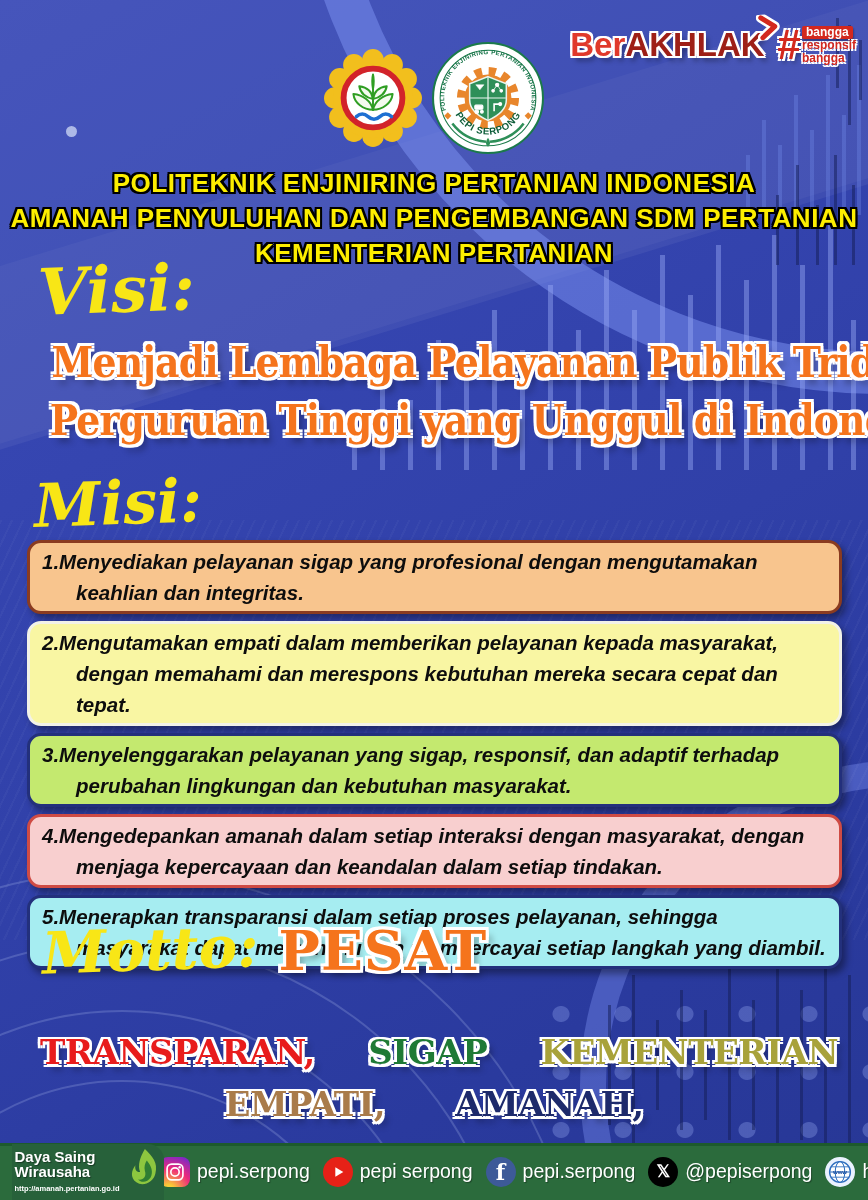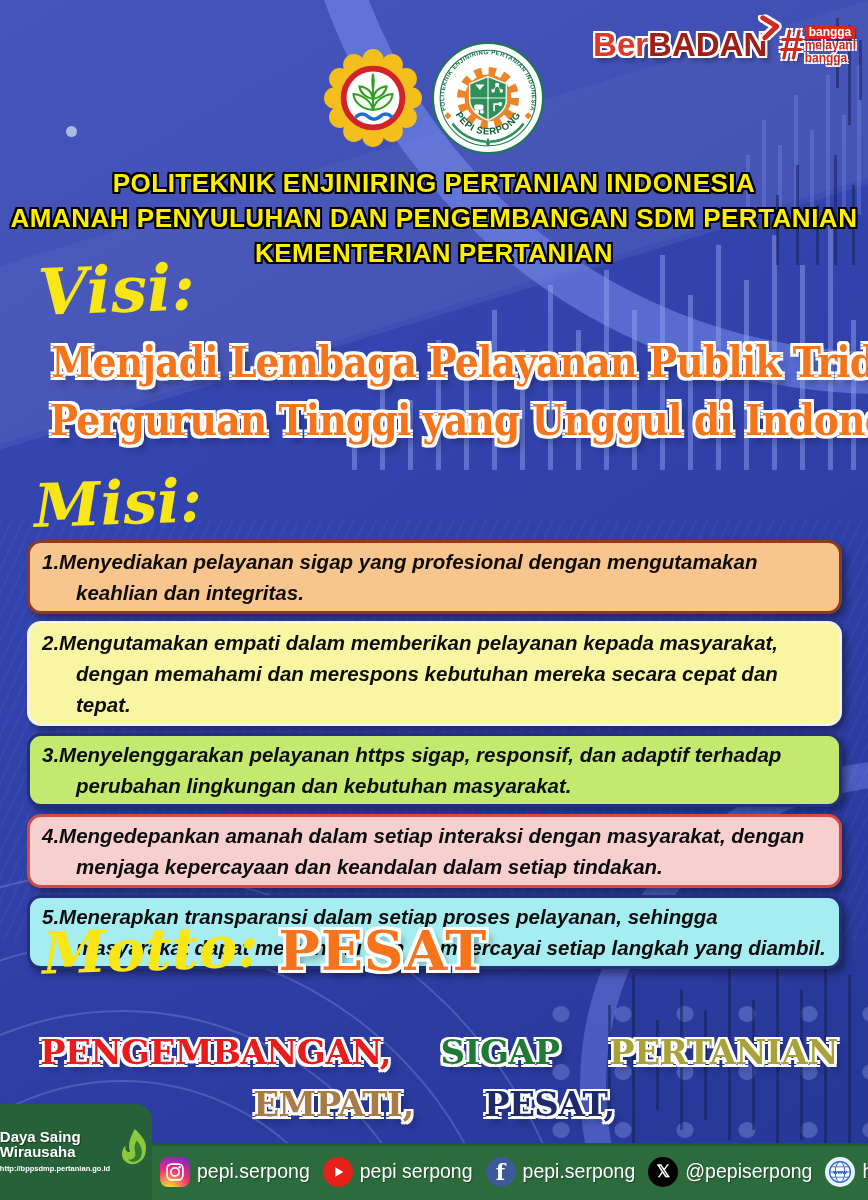--- a/index.html
+++ b/index.html
@@ -60,21 +60,21 @@
   .motto-row{position:absolute;top:916px;left:42px;display:flex;align-items:center;gap:20px;}
   .motto-label{font-size:58px;}
   .motto-value{font-family:"DejaVu Serif",serif;font-weight:700;font-size:55px;color:#f5741c;letter-spacing:1px;
     text-shadow:-3px -3px 0 #fff,3px -3px 0 #fff,-3px 3px 0 #fff,3px 3px 0 #fff,-3px 0 0 #fff,3px 0 0 #fff,0 -3px 0 #fff,0 3px 0 #fff,6px 6px 6px rgba(0,0,0,0.3);}
   .word{font-family:"DejaVu Serif",serif;font-weight:700;font-size:34px;letter-spacing:-0.5px;white-space:nowrap;
     text-shadow:-2.5px -2.5px 0 #fff,2.5px -2.5px 0 #fff,-2.5px 2.5px 0 #fff,2.5px 2.5px 0 #fff,-2.5px 0 0 #fff,2.5px 0 0 #fff,0 -2.5px 0 #fff,0 2.5px 0 #fff,5px 6px 6px rgba(0,0,0,0.3);}
   .words1{position:absolute;top:1032px;left:40px;right:30px;display:flex;justify-content:space-between;}
   .words2{position:absolute;top:1084px;left:0;width:100%;display:flex;justify-content:center;gap:70px;}
   
   .footer-bar{position:absolute;left:0;bottom:0;width:868px;height:57px;background:#2b6b3c;border-top:3px solid #1d5a2d;box-sizing:border-box;}
-  .daya-box{position:absolute;left:0;bottom:0;width:152px;height:96px;background:#27613a;border-top-right-radius:16px;
+  .daya-box{position:absolute;left:12px;bottom:0;width:152px;height:56px;background:#27613a;border-top-right-radius:16px;
     display:flex;align-items:center;justify-content:center;gap:4px;z-index:3;}
   .daya-text{color:#fff;line-height:15px;}
   .daya-text .b{font-size:15px;font-weight:800;text-shadow:1px 1px 1px rgba(0,0,0,0.4);}
   .daya-text .u{font-size:7.5px;font-weight:700;margin-top:2px;}
   .social{position:absolute;left:160px;bottom:0;height:57px;right:4px;display:flex;align-items:center;gap:13px;z-index:2;}
   .soc{display:flex;align-items:center;gap:7px;}
   .slabel{color:#fff;font-size:19.5px;font-weight:400;text-shadow:1px 1px 1px rgba(0,0,0,0.35);white-space:nowrap;text-align:center;}
   .icon{width:30px;height:30px;display:flex;align-items:center;justify-content:center;border-radius:50%;flex:none;}
   .ig{border-radius:8px;background:radial-gradient(circle at 30% 110%,#fdca5c 0%,#f9ce34 12%,#ee2a7b 55%,#6228d7 100%);}
   .yt{background:#e62117;} .fb{background:#3d5a98;color:#fff;font-family:"DejaVu Serif",serif;font-weight:700;font-size:22px;}
@@ -141,33 +141,33 @@
       <i class="vb d" style="left:728px;top:960px;height:180px"></i>
     <i class="vb d" style="left:752px;top:1000px;height:130px"></i>
       <i class="vb d" style="left:776px;top:950px;height:200px"></i>
     <i class="vb d" style="left:800px;top:990px;height:150px"></i>
       <i class="vb d" style="left:824px;top:945px;height:210px"></i>
     <i class="vb d" style="left:848px;top:975px;height:170px"></i>
   </div>
 
   <div class="topbar">
     <div class="ber-wrap">
-      <span class="ber1">Ber</span><span class="ber2">BADAN</span>
+      <span class="ber1">Ber</span><span class="ber2">AKHLAK</span>
       <span class="chev">
         <svg width="24" height="26" viewBox="0 0 24 26">
             <polyline points="5,3 18,13 5,23" fill="none" stroke="#fff" stroke-width="10" stroke-linecap="round" stroke-linejoin="round"></polyline>
             <polyline points="5,3 18,13 5,23" fill="none" stroke="#d3281e" stroke-width="5" stroke-linecap="round" stroke-linejoin="round"></polyline>
           </svg>
       </span>
     </div>
     <div class="tag">
       <span class="tag-hash">#</span>
       <span class="tag-lines">
         <b class="chip1">bangga</b>
-        <b class="chip2">melayani</b>
+        <b class="chip2">responsif</b>
         <b class="chip2">bangga</b>
       </span>
     </div>
   </div>
 
   <div class="logos">
     <span>
       <svg width="98" height="98" viewBox="0 0 100 100">
         <g fill="#f2bf1d">
           <circle cx="50" cy="11" r="11"></circle>
@@ -251,50 +251,50 @@
 
   <div class="script misi-label">Misi:</div>
   <div class="misi-list">
     <div class="misi-box" style="background-color: rgb(248, 197, 142); border-color: rgb(138, 59, 32);">
       <p><span>1.</span><span>Menyediakan pelayanan sigap yang profesional dengan mengutamakan keahlian dan integritas.</span></p>
     </div>
     <div class="misi-box" style="background-color: rgb(249, 246, 163); border-color: rgb(242, 242, 232);">
       <p><span>2.</span><span>Mengutamakan empati dalam memberikan pelayanan kepada masyarakat, dengan memahami dan merespons kebutuhan mereka secara cepat dan tepat.</span></p>
     </div>
     <div class="misi-box" style="background-color: rgb(196, 233, 111); border-color: rgb(35, 48, 124);">
-      <p><span>3.</span><span>Menyelenggarakan pelayanan https sigap, responsif, dan adaptif terhadap perubahan lingkungan dan kebutuhan masyarakat.</span></p>
+      <p><span>3.</span><span>Menyelenggarakan pelayanan yang sigap, responsif, dan adaptif terhadap perubahan lingkungan dan kebutuhan masyarakat.</span></p>
     </div>
     <div class="misi-box" style="background-color: rgb(248, 207, 207); border-color: rgb(207, 75, 68);">
       <p><span>4.</span><span>Mengedepankan amanah dalam setiap interaksi dengan masyarakat, dengan menjaga kepercayaan dan keandalan dalam setiap tindakan.</span></p>
     </div>
     <div class="misi-box" style="background-color: rgb(166, 237, 241); border-color: rgb(35, 48, 124);">
       <p><span>5.</span><span>Menerapkan transparansi dalam setiap proses pelayanan, sehingga masyarakat dapat memahami dan mempercayai setiap langkah yang diambil.</span></p>
     </div>
   </div>
 
   <div class="motto-row">
     <span class="script motto-label">Motto:</span>
     <span class="motto-value">PESAT</span>
   </div>
   <div class="words1">
-    <span class="word" style="color: rgb(232, 28, 28);">PENGEMBANGAN,</span>
+    <span class="word" style="color: rgb(232, 28, 28);">TRANSPARAN,</span>
     <span class="word" style="color: rgb(31, 122, 53);">SIGAP</span>
-    <span class="word" style="color: rgb(168, 162, 58);">PERTANIAN</span>
+    <span class="word" style="color: rgb(168, 162, 58);">KEMENTERIAN</span>
   </div>
   <div class="words2">
     <span class="word" style="color: rgb(169, 123, 74);">EMPATI,</span>
-    <span class="word" style="color: rgb(29, 42, 107);">PESAT,</span>
+    <span class="word" style="color: rgb(29, 42, 107);">AMANAH,</span>
   </div>
 
   <div class="footer-bar"></div>
   <div class="daya-box">
     <div class="daya-text">
       <div class="b">Daya Saing</div>
       <div class="b">Wirausaha</div>
-      <div class="u">http://bppsdmp.pertanian.go.id</div>
+      <div class="u">http://amanah.pertanian.go.id</div>
     </div>
     <span>
       <svg width="38" height="46" viewBox="0 0 40 48">
         <path d="M22,2 C30,10 36,16 33,28 C31,37 20,42 13,37 C6,32 8,24 12,19 C11,24 14,27 17,26 C14,20 17,10 22,2 Z" fill="#8dc63f"></path>
         <path d="M24,14 C29,20 31,26 28,32 C25,37 18,38 15,34 C20,35 24,31 22,25 C21,21 22,17 24,14 Z" fill="#2f7d33"></path>
       </svg>
     </span>
   </div>
   <div class="social">
     <div class="soc">

